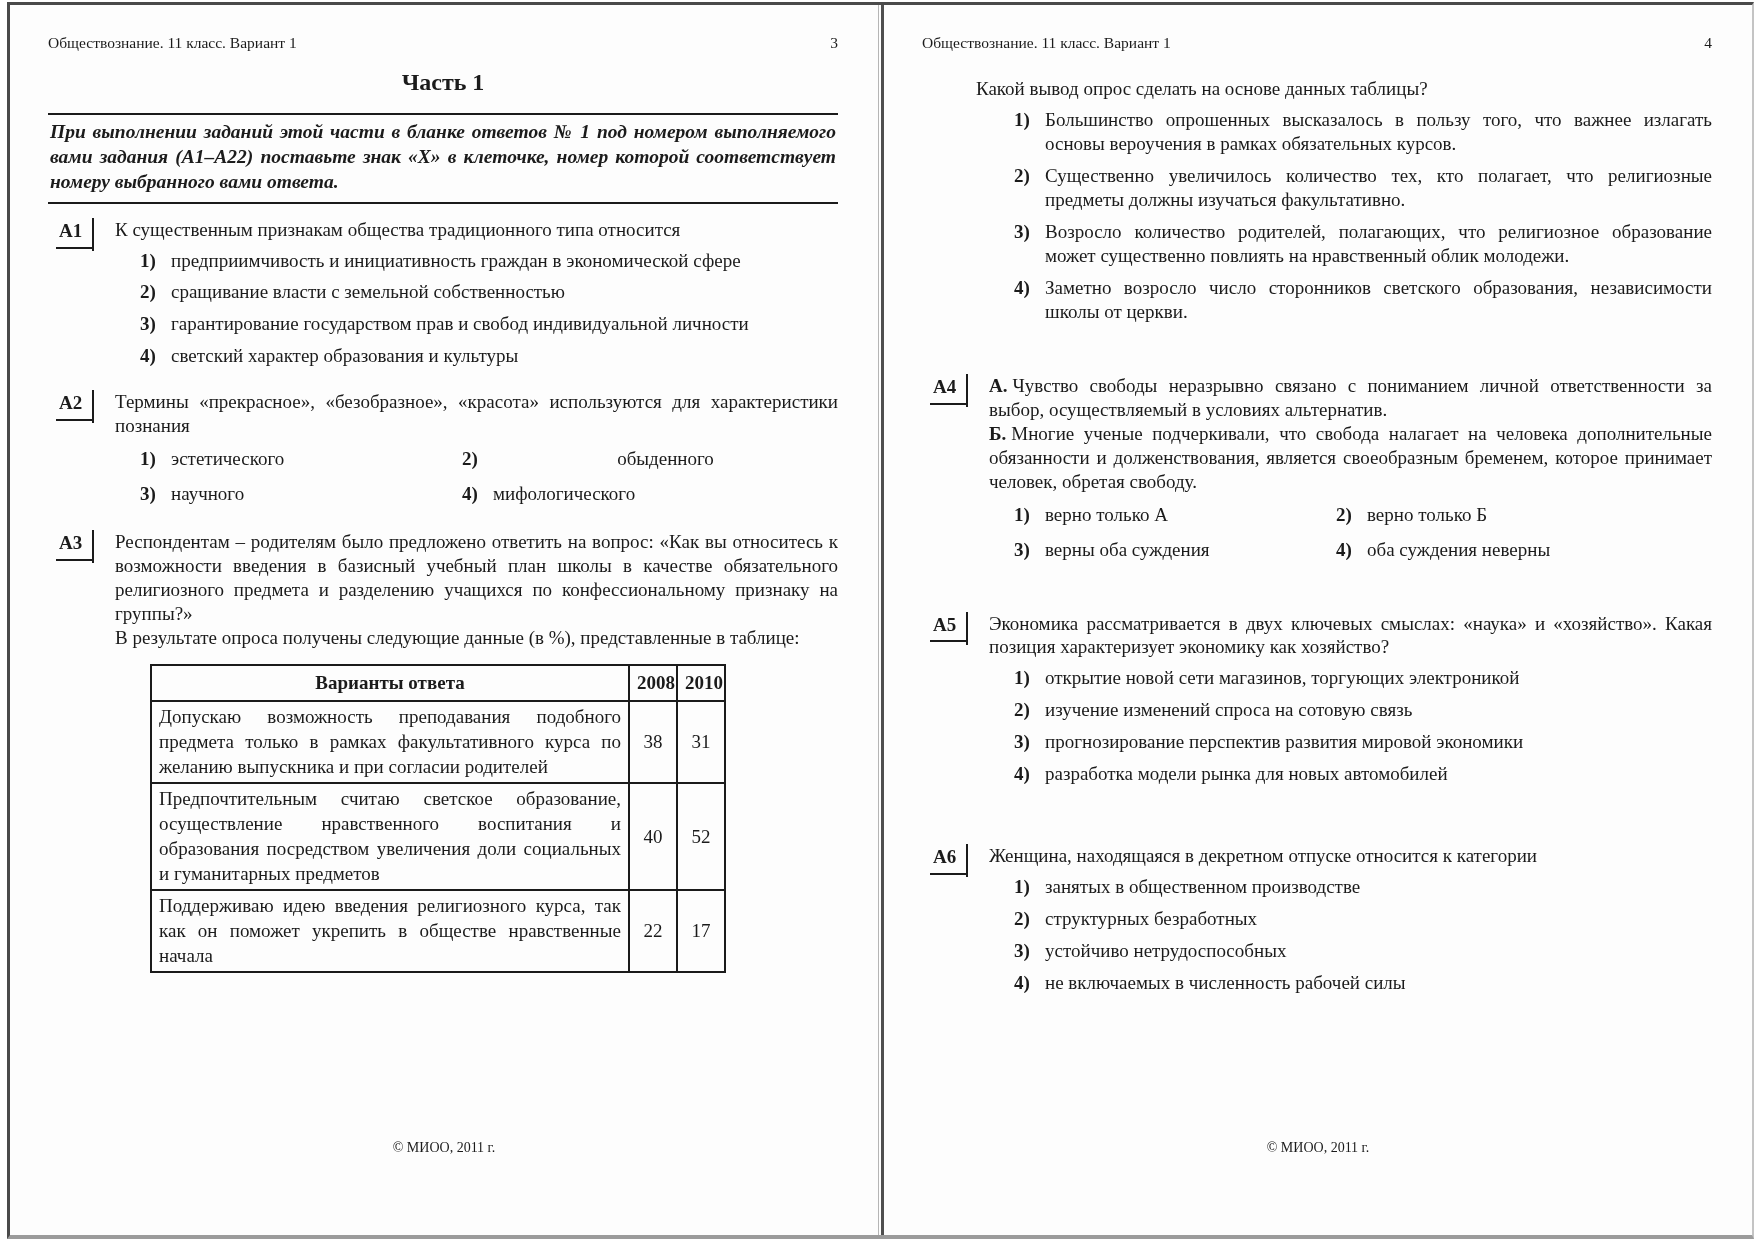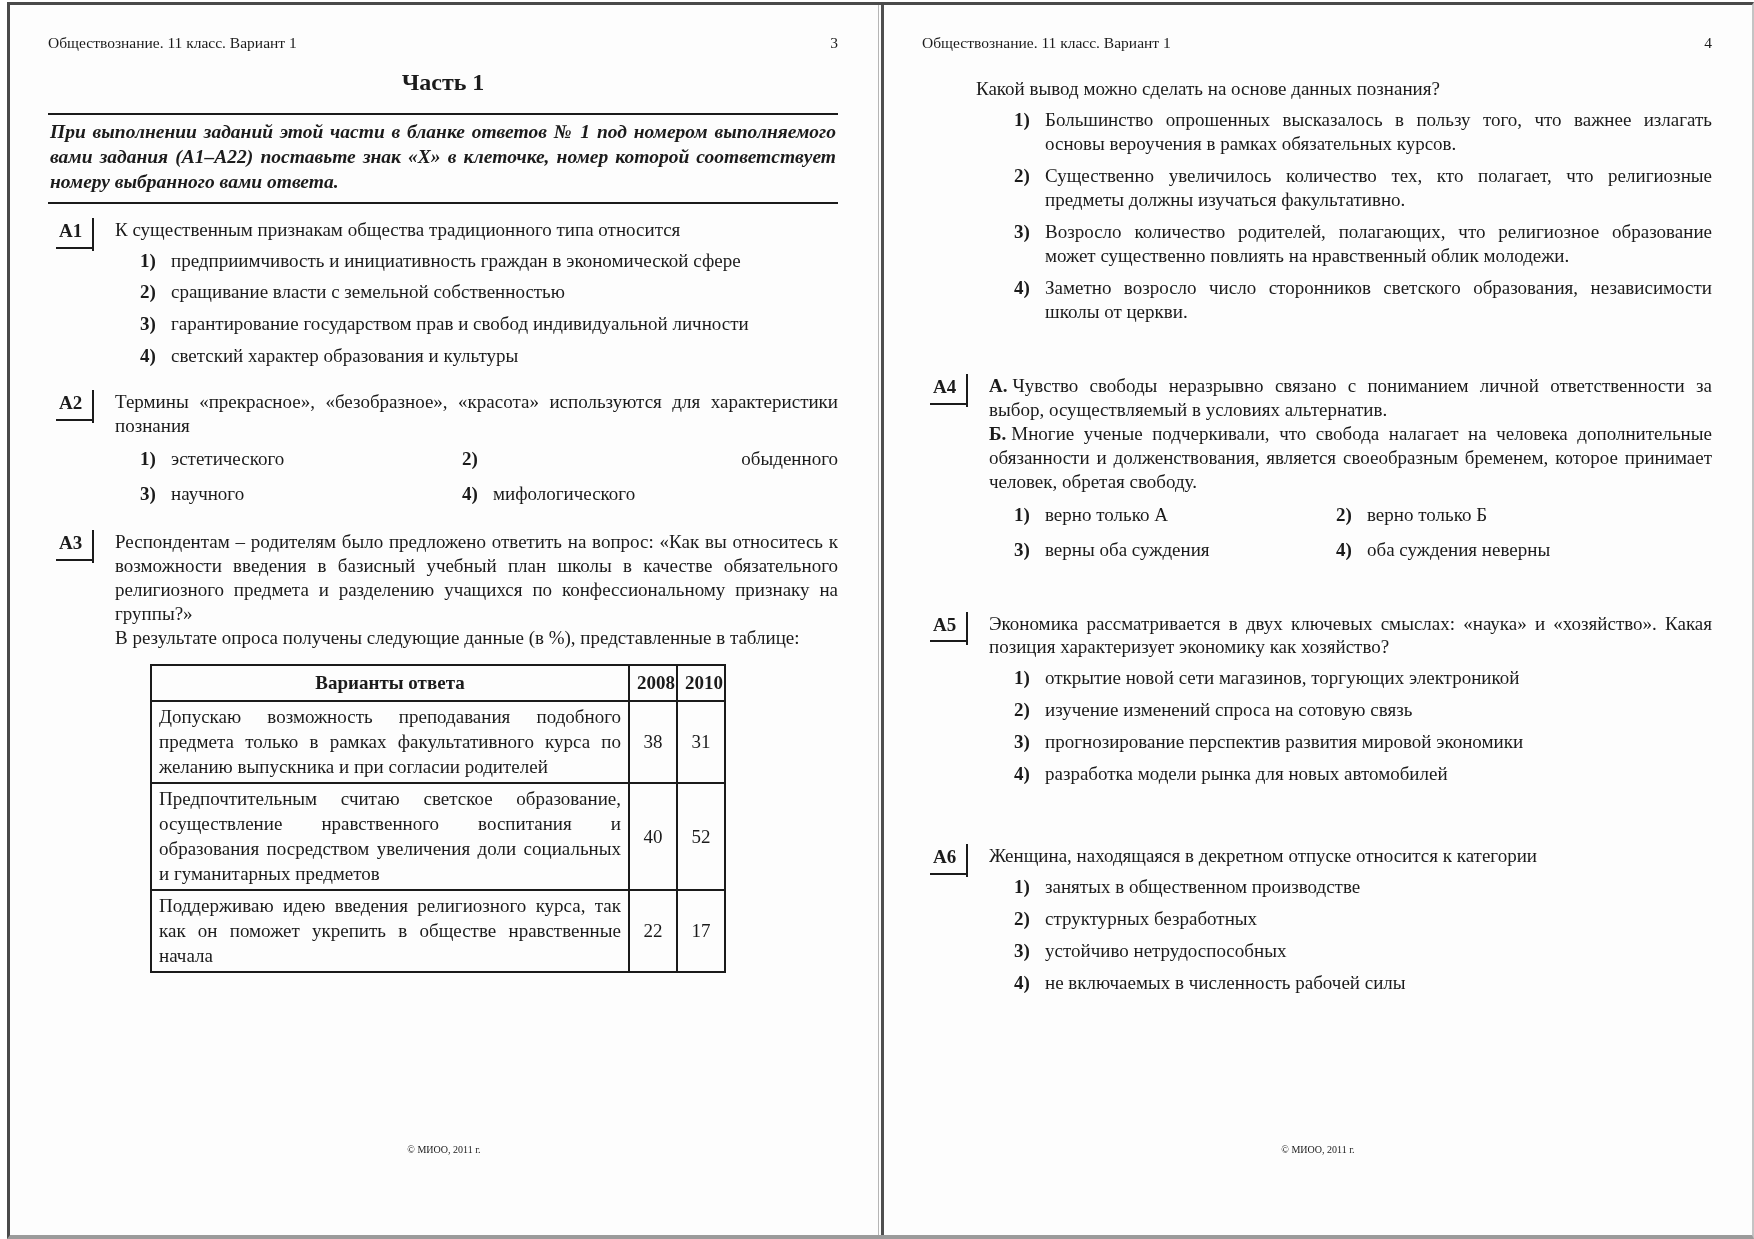--- a/index.html
+++ b/index.html
@@ -43,21 +43,21 @@
     justify-content: space-between;
     font-size: 15.5px;
     margin-bottom: 4px;
   }
   .pg-footer {
     position: absolute;
     bottom: 78px;
     left: 0;
     width: 100%;
     text-align: center;
-    font-size: 10px;
+    font-size: 14px;
   }
   .part-title {
     text-align: center;
     font-weight: 700;
     font-size: 24px;
     margin-top: 14px;
   }
   .instruction {
     margin-top: 16px;
     border-top: 2px solid #1b1b1b;
@@ -182,21 +182,21 @@
       </div>
       <div class="qbody">
         <p class="qtext">Термины «прекрасное», «безобразное», «красота» используются для характеристики познания</p>
         <div class="opts2">
           <div class="opt">
             <span class="optnum">1)</span>
             <span class="opttext" style="text-align:left">эстетического</span>
           </div>
           <div class="opt">
             <span class="optnum">2)</span>
-            <span class="opttext" style="text-align:right">обыденного</span>
+            <span class="opttext" style="text-align:center">обыденного</span>
           </div>
           <div class="opt">
             <span class="optnum">3)</span>
             <span class="opttext" style="text-align:left">научного</span>
           </div>
           <div class="opt">
             <span class="optnum">4)</span>
             <span class="opttext" style="text-align:left">мифологического</span>
           </div>
         </div>
@@ -249,21 +249,21 @@
 
   <div class="page-divider"></div>
 
   <div class="page">
     <div class="pg-header">
       <span>Обществознание. 11 класс. Вариант 1</span>
       <span>4</span>
     </div>
 
     <section class="cont">
-      <p class="qtext">Какой вывод можно сделать на основе данных познания?</p>
+      <p class="qtext">Какой вывод опрос сделать на основе данных таблицы?</p>
       <div class="opts">
         <div class="opt">
           <span class="optnum">1)</span>
           <span class="opttext">Большинство опрошенных высказалось в пользу того, что важнее излагать основы вероучения в рамках обязательных курсов.</span>
         </div>
         <div class="opt">
           <span class="optnum">2)</span>
           <span class="opttext">Существенно увеличилось количество тех, кто полагает, что религиозные предметы должны изучаться факультативно.</span>
         </div>
         <div class="opt">

